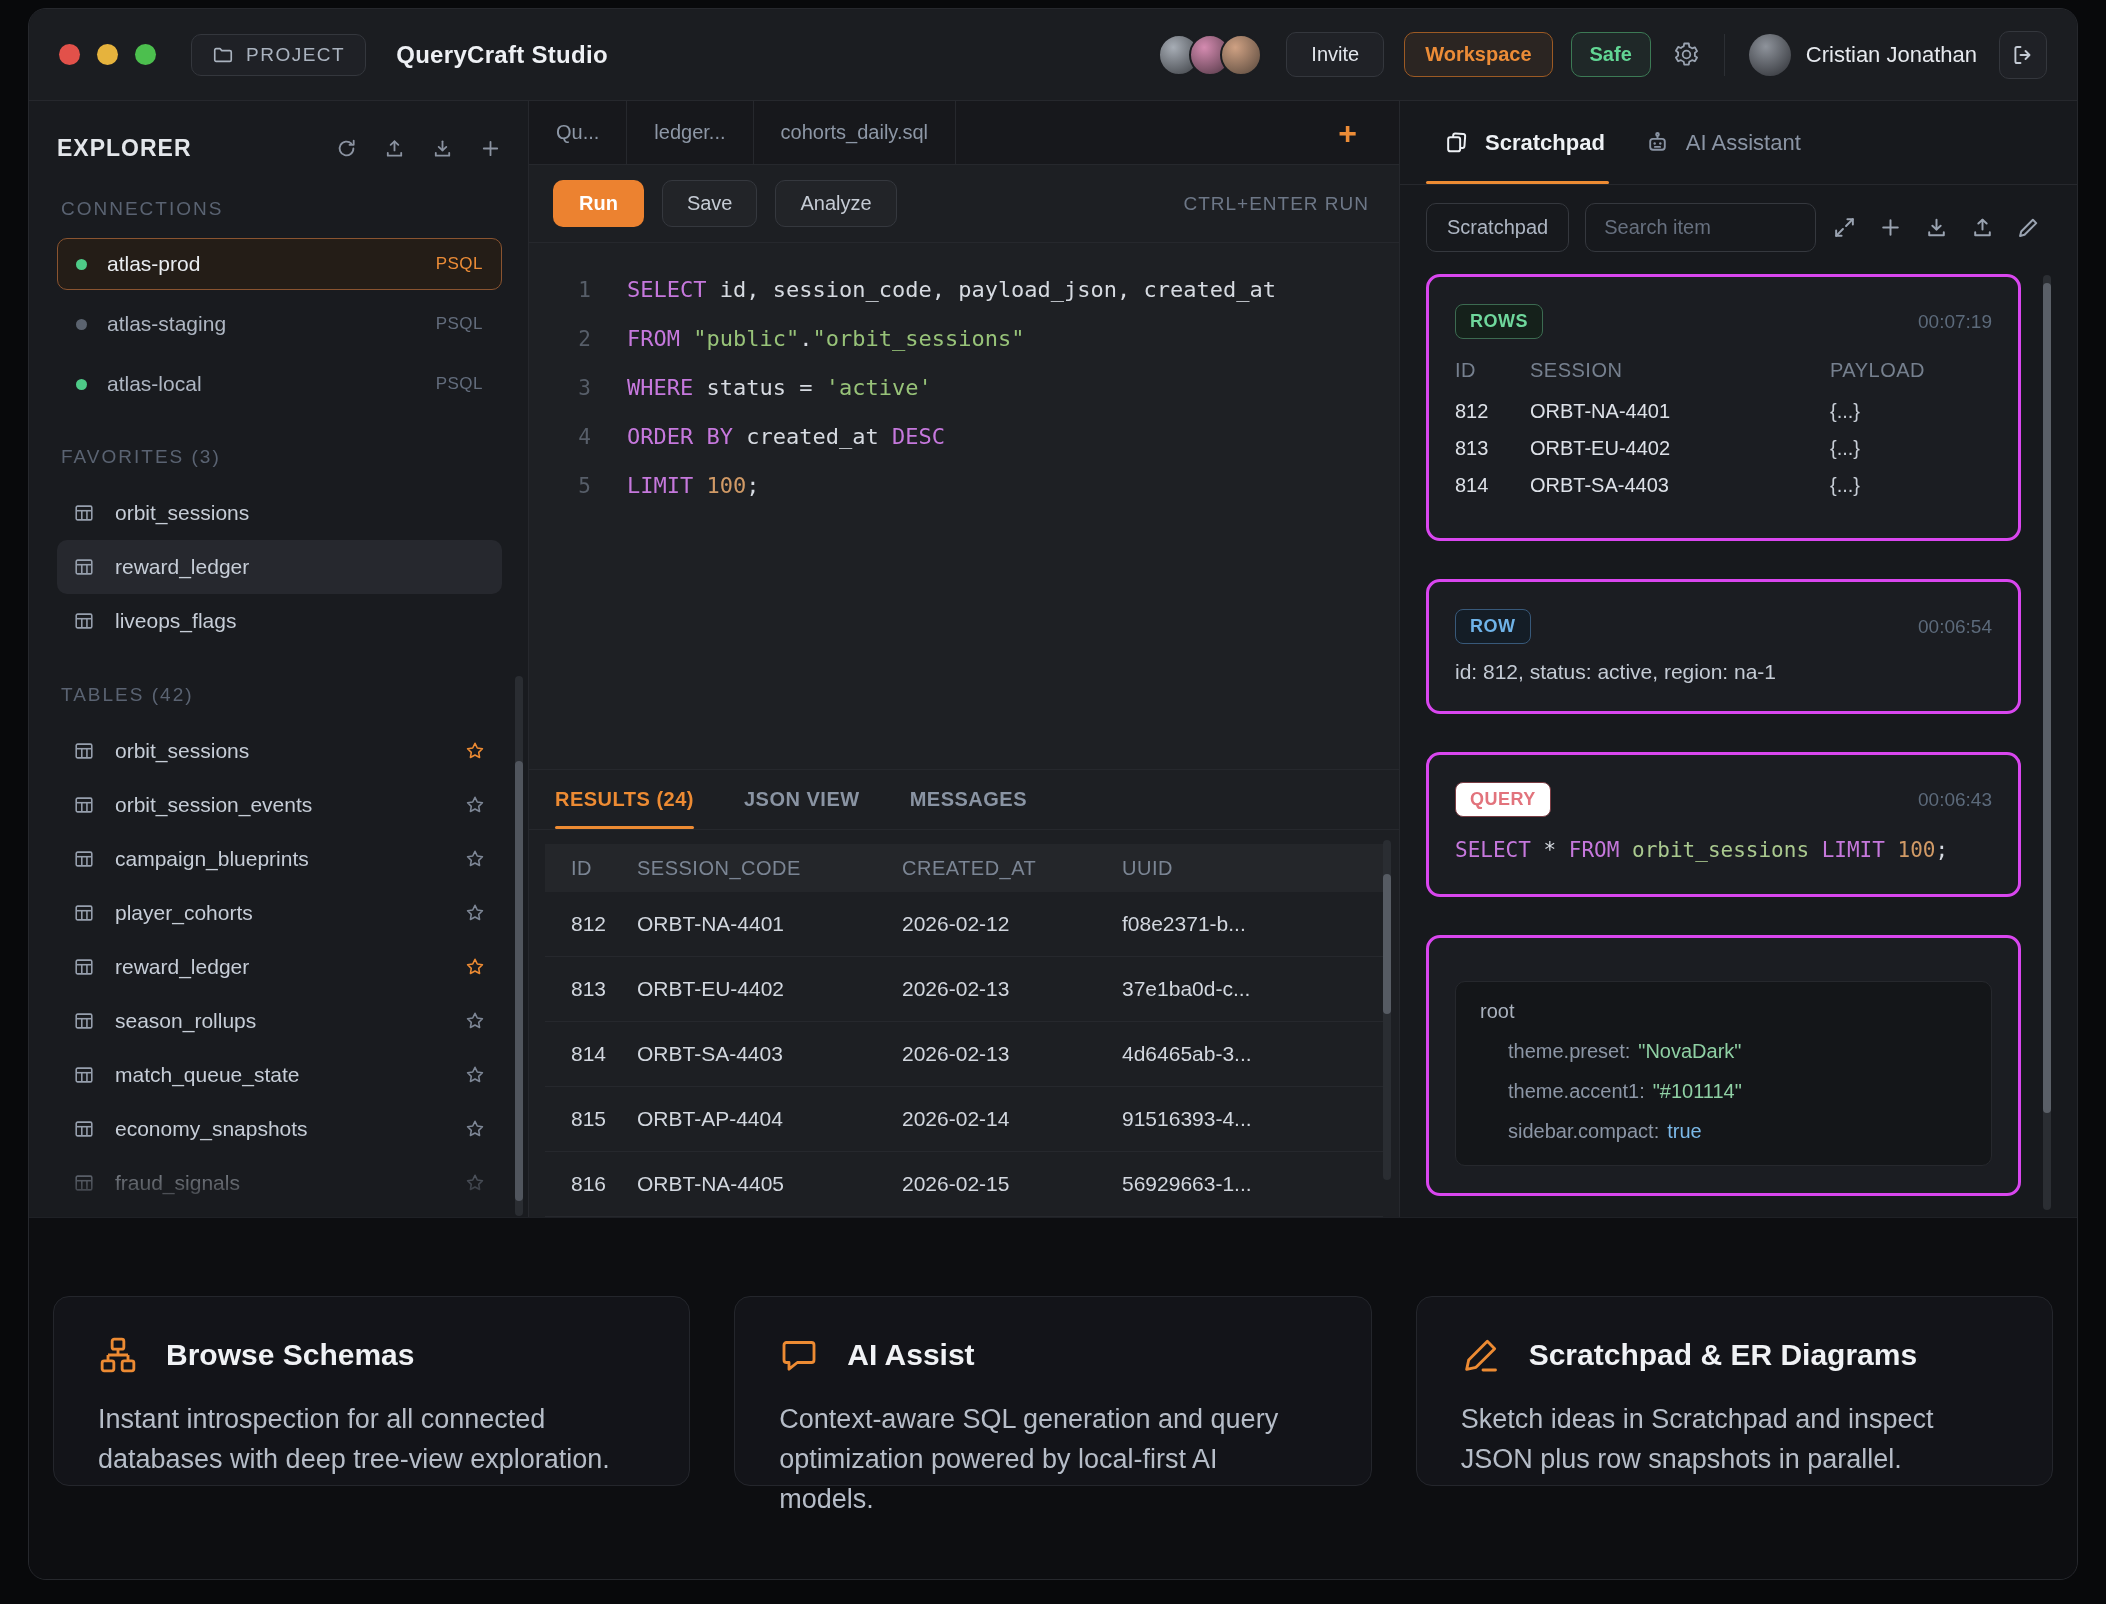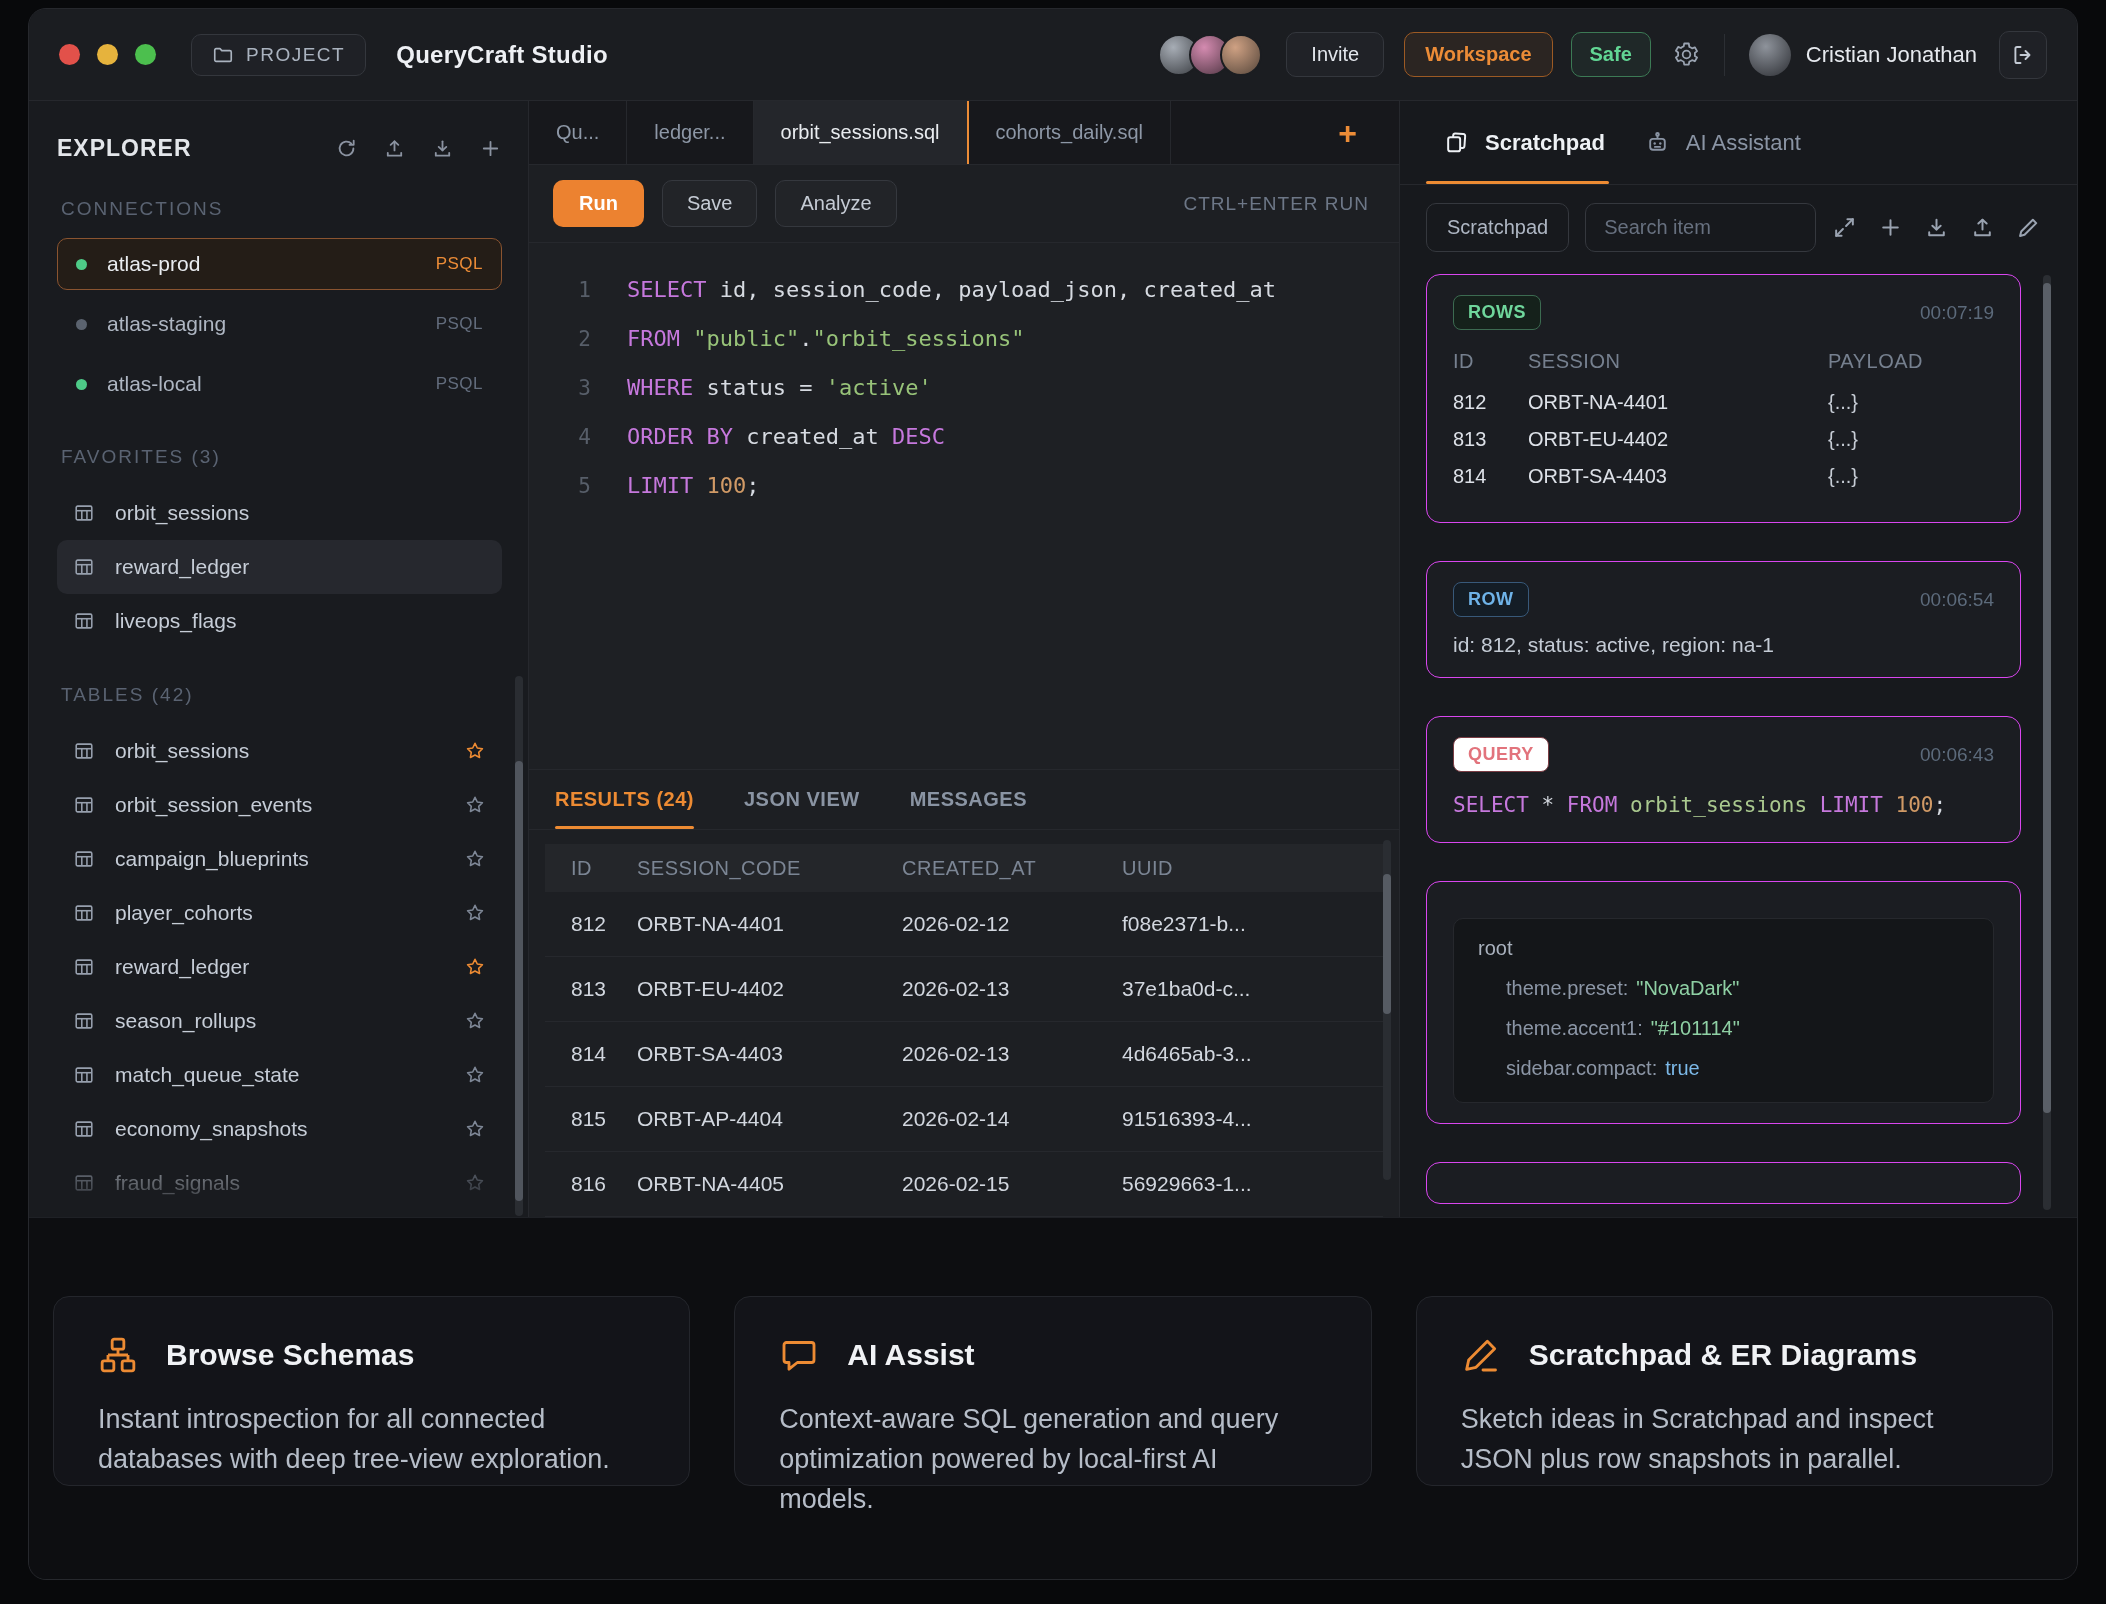--- a/index.html
+++ b/index.html
@@ -95,21 +95,21 @@
   .rp-tab.active::after{content:'';position:absolute;left:-18px;right:-4px;bottom:0;height:3px;background:#ed8b33;border-radius:2px;}
   .rp-tab.inactive{color:#8a94a4;}
   .rp-tab .ticon{display:flex;}
   .rp-toolbar{display:flex;align-items:center;gap:16px;padding:18px 36px 14px 26px;flex:none;}
   .rp-select{border:1px solid #35383e;border-radius:10px;padding:12px 20px;font-size:20px;color:#aeb6c3;background:transparent;}
   .rp-search{flex:1;border:1px solid #35383e;border-radius:10px;padding:12px 18px;font-size:20px;color:#aeb6c3;background:transparent;outline:none;font-family:"Liberation Sans", sans-serif;min-width:0;}
   .rp-search::placeholder{color:#67707f;}
   .rp-icons{display:flex;gap:21px;color:#9aa3b1;align-items:center;}
   .rp-icons span{display:flex;}
   .cards{flex:1;overflow:hidden;padding:8px 56px 0 26px;display:flex;flex-direction:column;gap:38px;}
-  .card{border:1px solid #d946ef;background:#1b1d22;border-radius:14px;padding:20px 26px;flex:none;box-sizing:border-box;}
+  .card{border:3px solid #d946ef;background:#1b1d22;border-radius:14px;padding:27px 26px;flex:none;box-sizing:border-box;}
   .card-head{display:flex;align-items:center;}
   .badge{font-size:18px;font-weight:bold;padding:6px 14px;border-radius:8px;border:1.5px solid;letter-spacing:.5px;}
   .badge-ROWS{color:#6fd79c;border-color:#3c6b51;background:#15211b;}
   .badge-ROW{color:#6fb3e8;border-color:#38597a;background:#141d26;}
   .badge-QUERY{color:#e2737c;border-color:#7a3d44;background:#ffffff;}
   .badge-JSON{color:#d89a4e;border-color:#7a5a33;background:#231c12;}
   .card-time{margin-left:auto;color:#5c6a7b;font-size:19px;}
   .mini-table{margin-top:20px;font-size:20px;}
   .mini-head{display:grid;grid-template-columns:75px 300px 1fr;color:#76808f;margin-bottom:18px;letter-spacing:.5px;}
   .mini-row{display:grid;grid-template-columns:75px 300px 1fr;color:#dde1e8;margin-bottom:14px;}
@@ -419,21 +419,20 @@
       </div>
       <div class="sb-scroll-track"></div>
       <div class="sb-scroll-thumb"></div>
     </aside>
 
     <section class="editor">
       <div class="tabbar">
         <div id="editor-tabs" style="display:flex">
             <div class="tab">Qu...</div>
             <div class="tab">ledger...</div>
-            <div class="tab active">orbit_sessions.sql</div>
             <div class="tab">cohorts_daily.sql</div>
           </div>
         <div class="newtab">+</div>
       </div>
       <div class="toolbar">
         <div class="run-btn">Run</div>
         <div class="ghost-btn">Save</div>
         <div class="ghost-btn">Analyze</div>
         <div class="shortcut">CTRL+ENTER RUN</div>
       </div>

